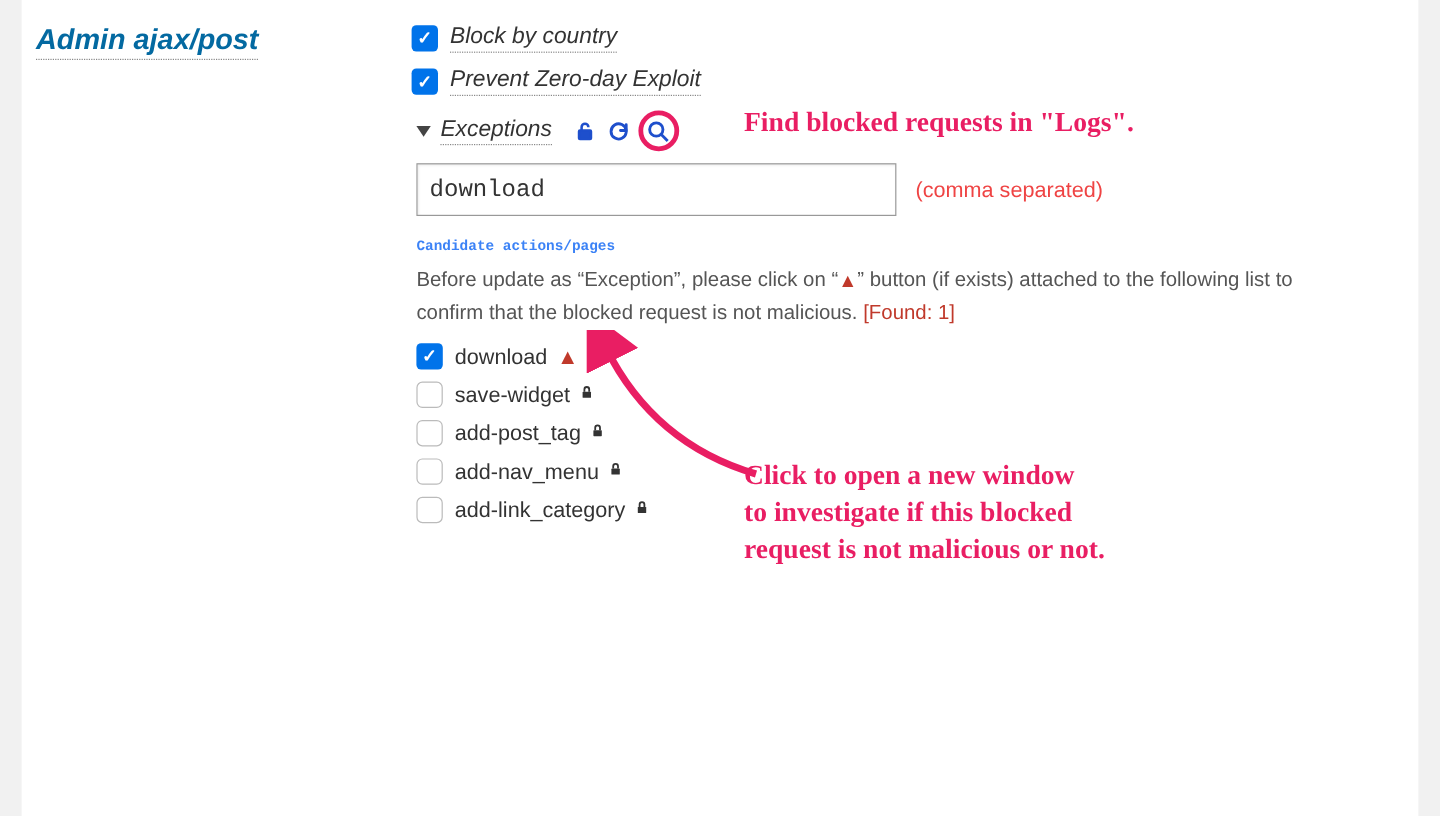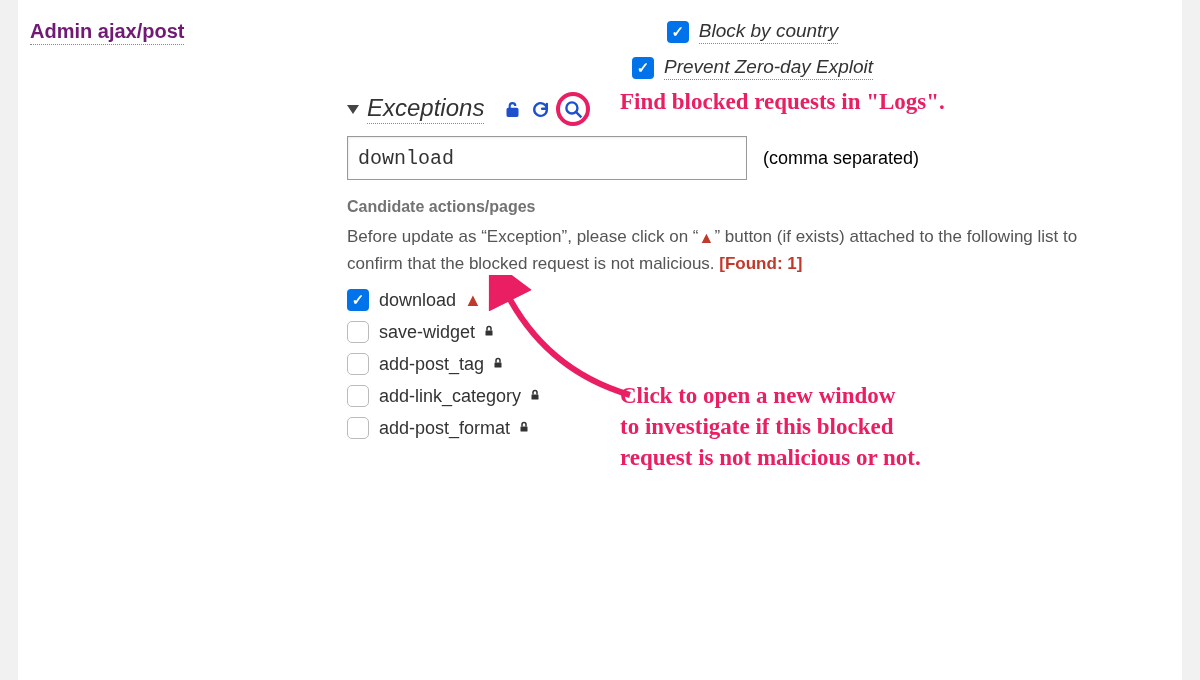--- a/index.html
+++ b/index.html
@@ -18,36 +18,36 @@
     margin: 0 18px;
     min-height: 680px;
     display: flex;
     padding-top: 20px;
   }
   .left-col {
     width: 325px;
     padding-left: 12px;
   }
   .section-title {
-    font-size: 20px;
+    font-size: 24px;
+    font-style: italic;
     font-weight: 600;
-    color: #701a75;
+    color: #0369a1;
     border-bottom: 1px dotted #888;
     display: inline-block;
     padding-bottom: 1px;
   }
   .right-col {
     flex: 1;
     padding-right: 20px;
   }
   .row {
     display: flex;
     align-items: center;
     margin-bottom: 12px;
-    justify-content: center;
   }
   .wp-check {
     width: 22px;
     height: 22px;
     border-radius: 4px;
     display: inline-flex;
     align-items: center;
     justify-content: center;
     margin-right: 10px;
     flex-shrink: 0;
@@ -73,21 +73,21 @@
   }
   .caret {
     width: 0; height: 0;
     border-left: 6px solid transparent;
     border-right: 6px solid transparent;
     border-top: 9px solid #444;
     margin-right: 8px;
     margin-left: 4px;
   }
   .exceptions-label {
-    font-size: 24px;
+    font-size: 19px;
     font-style: italic;
     border-bottom: 1px dotted #888;
     padding-bottom: 1px;
     margin-right: 14px;
   }
   .ico-btn {
     display: inline-flex;
     align-items: center;
     justify-content: center;
     color: #1e4fcc;
@@ -116,40 +116,41 @@
     border: 1px solid #999;
     font-family: "Courier New", monospace;
     font-size: 20px;
     padding: 0 10px;
     color: #333;
     box-shadow: inset 1px 1px 2px rgba(0,0,0,0.08);
   }
   .hint {
     margin-left: 16px;
     font-size: 18px;
-    color: #000000;
+    color: #ef4444;
   }
   .candidate-title {
-    font-size: 16px;
+    font-size: 12px;
     font-weight: 700;
-    color: #737373;
+    color: #3b82f6;
     margin-bottom: 8px;
     margin-left: 4px;
+    font-family: Liberation Mono, monospace;
   }
   .candidate-desc {
     font-size: 17px;
     color: #555;
     line-height: 1.55;
     margin-bottom: 12px;
     margin-left: 4px;
     max-width: 760px;
   }
   .found-badge {
     color: #c0392b;
-    font-weight: 700;
+    font-weight: 400;
   }
   .warn-inline {
     color: #c0392b;
     font-size: 16px;
     vertical-align: -1px;
   }
   .action-list {
     margin-left: 4px;
   }
   .action-item {
@@ -259,29 +260,29 @@
         <div class="action-item">
           <span class="wp-check unchecked"></span>
           <span class="action-label">add-post_tag</span>
           <span class="lock-icon"><svg width="12" height="14" viewBox="0 0 24 24">
               <rect x="5" y="11" width="14" height="10" rx="1" fill="#333"></rect>
               <path d="M8 11 V7 a4 4 0 0 1 8 0 V11" stroke="#333" stroke-width="3" fill="none"></path>
             </svg></span>
         </div>
         <div class="action-item">
           <span class="wp-check unchecked"></span>
-          <span class="action-label">add-link_category</span>
+          <span class="action-label">add-nav_menu</span>
           <span class="lock-icon"><svg width="12" height="14" viewBox="0 0 24 24">
               <rect x="5" y="11" width="14" height="10" rx="1" fill="#333"></rect>
               <path d="M8 11 V7 a4 4 0 0 1 8 0 V11" stroke="#333" stroke-width="3" fill="none"></path>
             </svg></span>
         </div>
         <div class="action-item">
           <span class="wp-check unchecked"></span>
-          <span class="action-label">add-post_format</span>
+          <span class="action-label">add-link_category</span>
           <span class="lock-icon"><svg width="12" height="14" viewBox="0 0 24 24">
               <rect x="5" y="11" width="14" height="10" rx="1" fill="#333"></rect>
               <path d="M8 11 V7 a4 4 0 0 1 8 0 V11" stroke="#333" stroke-width="3" fill="none"></path>
             </svg></span>
         </div>
       </div>
 
   </div>
 </div>
 

